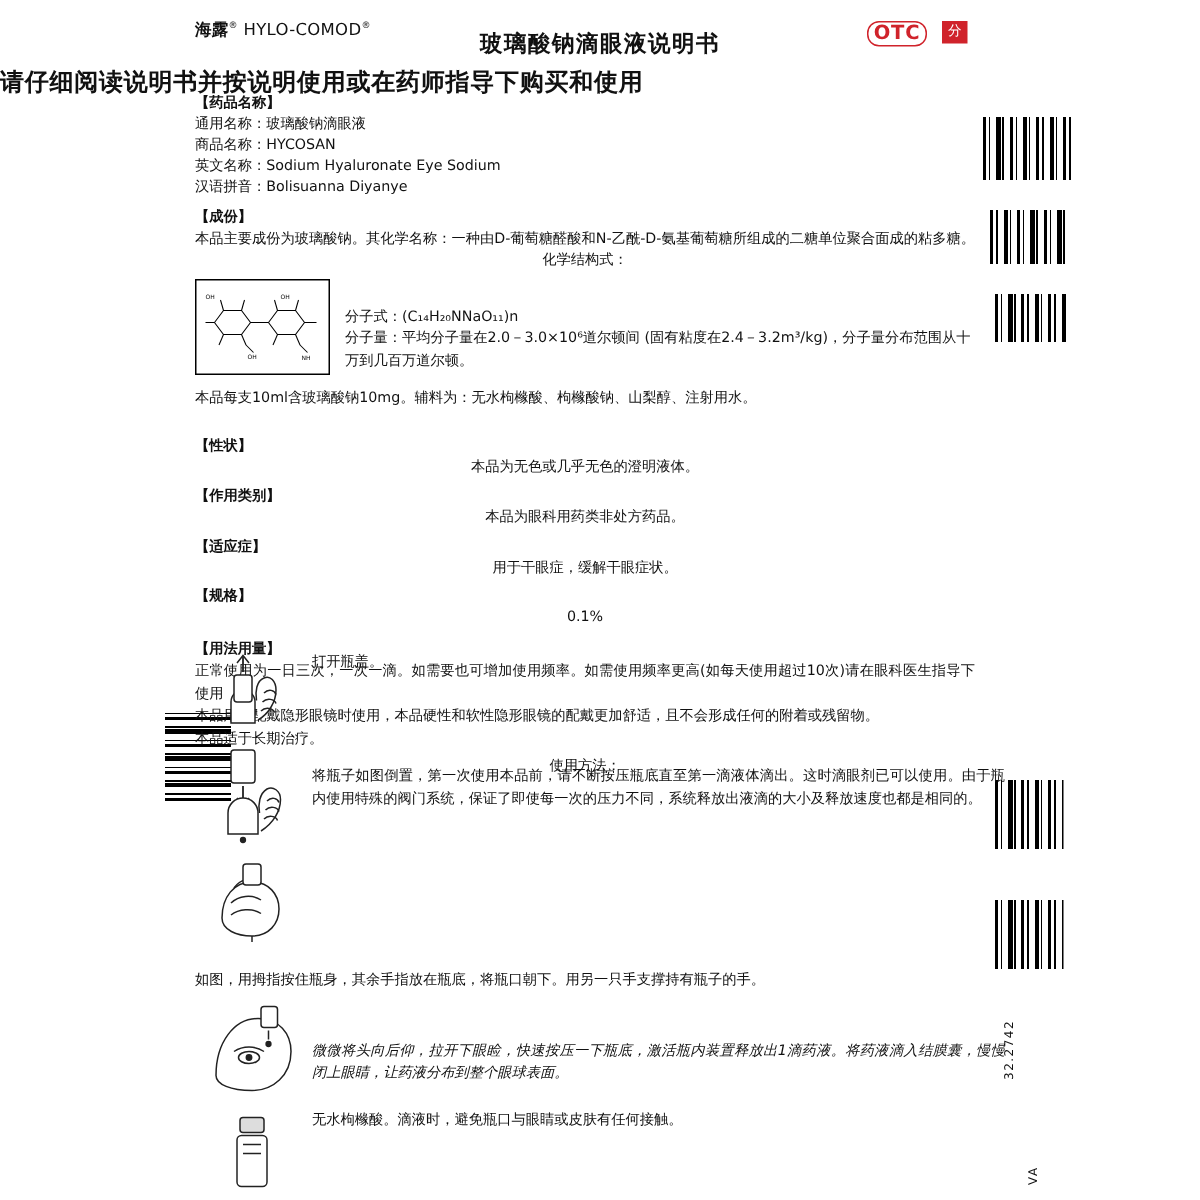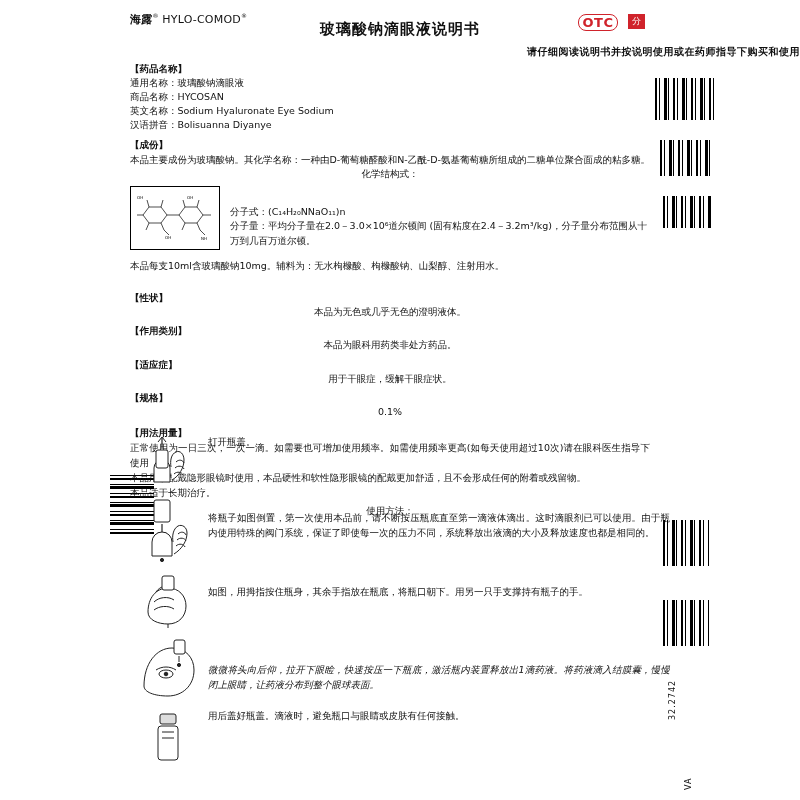--- a/index.html
+++ b/index.html
@@ -10,21 +10,21 @@
     font-size:9.5px;
     -webkit-font-smoothing:antialiased;
   }
   .page{position:relative;width:800px;height:800px;overflow:hidden;}
 
   
   .brandline{position:absolute;left:130px;top:12px;font-size:11px;letter-spacing:.2px;}
   .brandline .cn{font-weight:bold;}
   .brandline .sup{font-size:6px;vertical-align:super;}
   .title{position:absolute;left:0;right:0;top:20px;text-align:center;font-size:15px;font-weight:bold;letter-spacing:1px;}
-  .subtitle{position:absolute;left:0;right:0;top:45px;text-align:right;font-size:10px;font-weight:bold;letter-spacing:.5px;}
+  .subtitle{position:absolute;left:0;right:0;top:45px;text-align:left;font-size:16px;font-weight:bold;letter-spacing:.5px;}
 
   .otc{position:absolute;left:578px;top:14px;width:38px;height:15px;border:1.4px solid #d0232b;border-radius:8px;
        color:#d0232b;font-size:13px;font-weight:bold;text-align:center;line-height:15px;letter-spacing:.5px;}
   .redbox{position:absolute;left:628px;top:14px;width:17px;height:15px;background:#d0232b;color:#fff;
        font-size:9px;text-align:center;line-height:15px;}
 
   
   .barcode{position:absolute;background:
       repeating-linear-gradient(90deg,#000 0 2px,#fff 2px 4px,#000 4px 5px,#fff 5px 9px,#000 9px 12px,#fff 12px 13px,#000 13px 14px,#fff 14px 18px);
   }
@@ -212,21 +212,21 @@
             <path d="M44 40 c3 -3 7 -2 8 1"></path>
             <path d="M43 46 c3 -3 8 -2 9 1"></path>
             <path d="M42 52 c3 -3 8 -2 9 1"></path>
             <circle cx="28" cy="66" r="1.6" fill="#222"></circle>
           </g>
         </svg>
       </div>
       <div class="steptext mid">将瓶子如图倒置，第一次使用本品前，请不断按压瓶底直至第一滴液体滴出。这时滴眼剂已可以使用。由于瓶内使用特殊的阀门系统，保证了即使每一次的压力不同，系统释放出液滴的大小及释放速度也都是相同的。</div>
     </div>
 
-    <div class="step" style="min-height:62px;">
+    <div class="step" style="min-height:62px;flex-direction:column;">
       <div class="fig">
         <svg width="70" height="62" viewBox="0 0 70 62">
           <g stroke="#222" stroke-width="1" fill="none">
             <path d="M14 44 c0 -14 8 -24 20 -24 c11 0 18 8 18 18 c0 10 -7 18 -18 18 c-10 0 -20 -4 -20 -12 z" fill="#fff"></path>
             <path d="M22 24 c4 -6 12 -8 18 -4"></path>
             <path d="M20 34 c5 -5 14 -6 20 -2"></path>
             <path d="M20 42 c5 -4 14 -5 20 -1"></path>
             <rect x="28" y="8" width="12" height="14" rx="2" fill="#fff"></rect>
             <path d="M34 56 l0 4"></path>
           </g>
@@ -256,17 +256,17 @@
       <div class="fig">
         <svg width="70" height="60" viewBox="0 0 70 60">
           <g stroke="#222" stroke-width="1" fill="none">
             <rect x="26" y="6" width="16" height="10" rx="2" fill="#ddd"></rect>
             <rect x="24" y="18" width="20" height="34" rx="3" fill="#fff"></rect>
             <path d="M28 24 l12 0"></path>
             <path d="M28 30 l12 0"></path>
           </g>
         </svg>
       </div>
-      <div class="steptext" style="padding-top:0;">用后盖好瓶盖。滴液时，避免瓶口与眼睛或皮肤有任何接触。</div>
+      <div class="steptext" style="padding-top:0;">无水枸橼酸。滴液时，避免瓶口与眼睛或皮肤有任何接触。</div>
     </div>
 
   </div>
 </div>
 
 </body></html>

